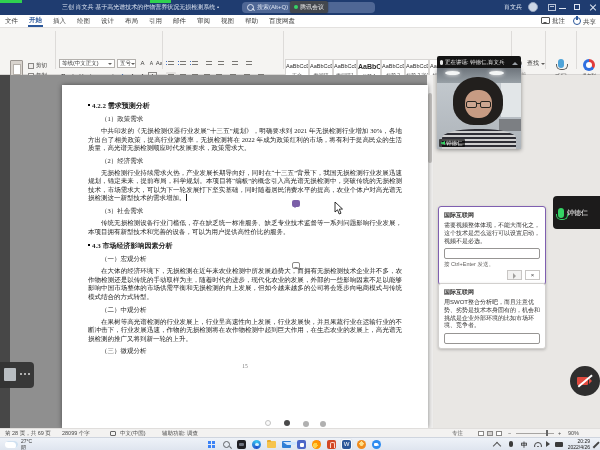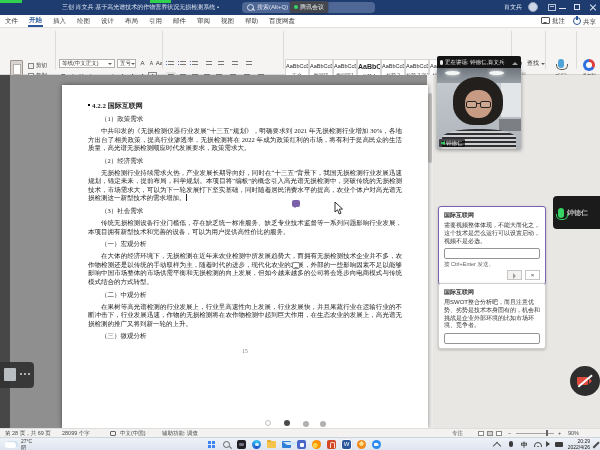--- a/index.html
+++ b/index.html
@@ -378,27 +378,28 @@
   </div>
 
   <div class="canvas">
     <div class="commargin"></div>
     <div class="leftstrip"></div>
     <div class="vscroll">
         <div class="vthumb"></div>
       </div>
 
     <div class="page">
-      <div class="doc-h"><span class="sq"></span><span>4.2.2 国际互联网</span></div>
+      <div class="doc-h"><span class="sq"></span><span>4.2.2 需求预测分析</span></div>
       <div class="doc-sub">（1）政策需求</div>
       <div class="doc-p">中共印发的《无损检测仪器行业发展“十三五”规划》，明确要求到 2021 年无损检测行业增加 30%，各地方出台了相关政策，提高行业渗透率，无损检测将在 2022 年成为政策红利的市场，将有利于提高民众的生活质量，高光谱无损检测顺应时代发展要求，政策需求大。</div>
       <div class="doc-sub">（2）经济需求</div>
       <div class="doc-p"><span>无损检测行业持续需求火热，产业发展长期导向好，同时在“十三五”背景下，我国无损检测行业发展迅速规划，锚定未来，提前布局，科学规划。本项目将“编板”的概念引入高光谱无损检测中，突破传统的无损检测技术，市场需求大，可以为下一轮发展打下坚实基础，同时随着居民消费水平的提高，农业个体户对高光谱无损检测这一新型技术的需求增加。</span><span class="caretbar"></span></div>
       <div class="doc-sub">（3）社会需求</div>
       <div class="doc-p">传统无损检测设备行业门槛低，存在缺乏统一标准服务、缺乏专业技术监督等一系列问题影响行业发展，本项目拥有新型技术和完善的设备，可以为用户提供高性价比的服务。</div>
+      <div class="doc-h"><span class="sq"></span><span>4.3 市场经济影响因素分析</span></div>
       <div class="doc-sub">（一）宏观分析</div>
       <div class="doc-p">在大体的经济环境下，无损检测在近年来农业检测中所发展趋势大，而拥有无损检测技术企业并不多，农作物检测还是以传统的手动取样为主，随着时代的进步，现代化农业的发展，外部的一些影响因素不足以能够影响中国市场整体的市场供需平衡和无损检测的向上发展，但如今越来越多的公司将会逐步向电商模式与传统模式结合的方式转型。</div>
       <div class="doc-sub">（二）中观分析</div>
       <div class="doc-p">在果树等高光谱检测的行业发展上，行业呈高速性向上发展，行业发展快，并且果蔬行业在运输行业的不断冲击下，行业发展迅速，作物的无损检测将在农作物检测中起到巨大作用，在生态农业的发展上，高光谱无损检测的推广又将到新一轮的上升。</div>
       <div class="doc-sub">（三）微观分析</div>
       <div class="pgfooter">15</div>
     </div>
 
     <div class="anchor purple" style="left:292px;top:125px"></div>
     <div class="anchor white" style="left:292px;top:187px"></div>

